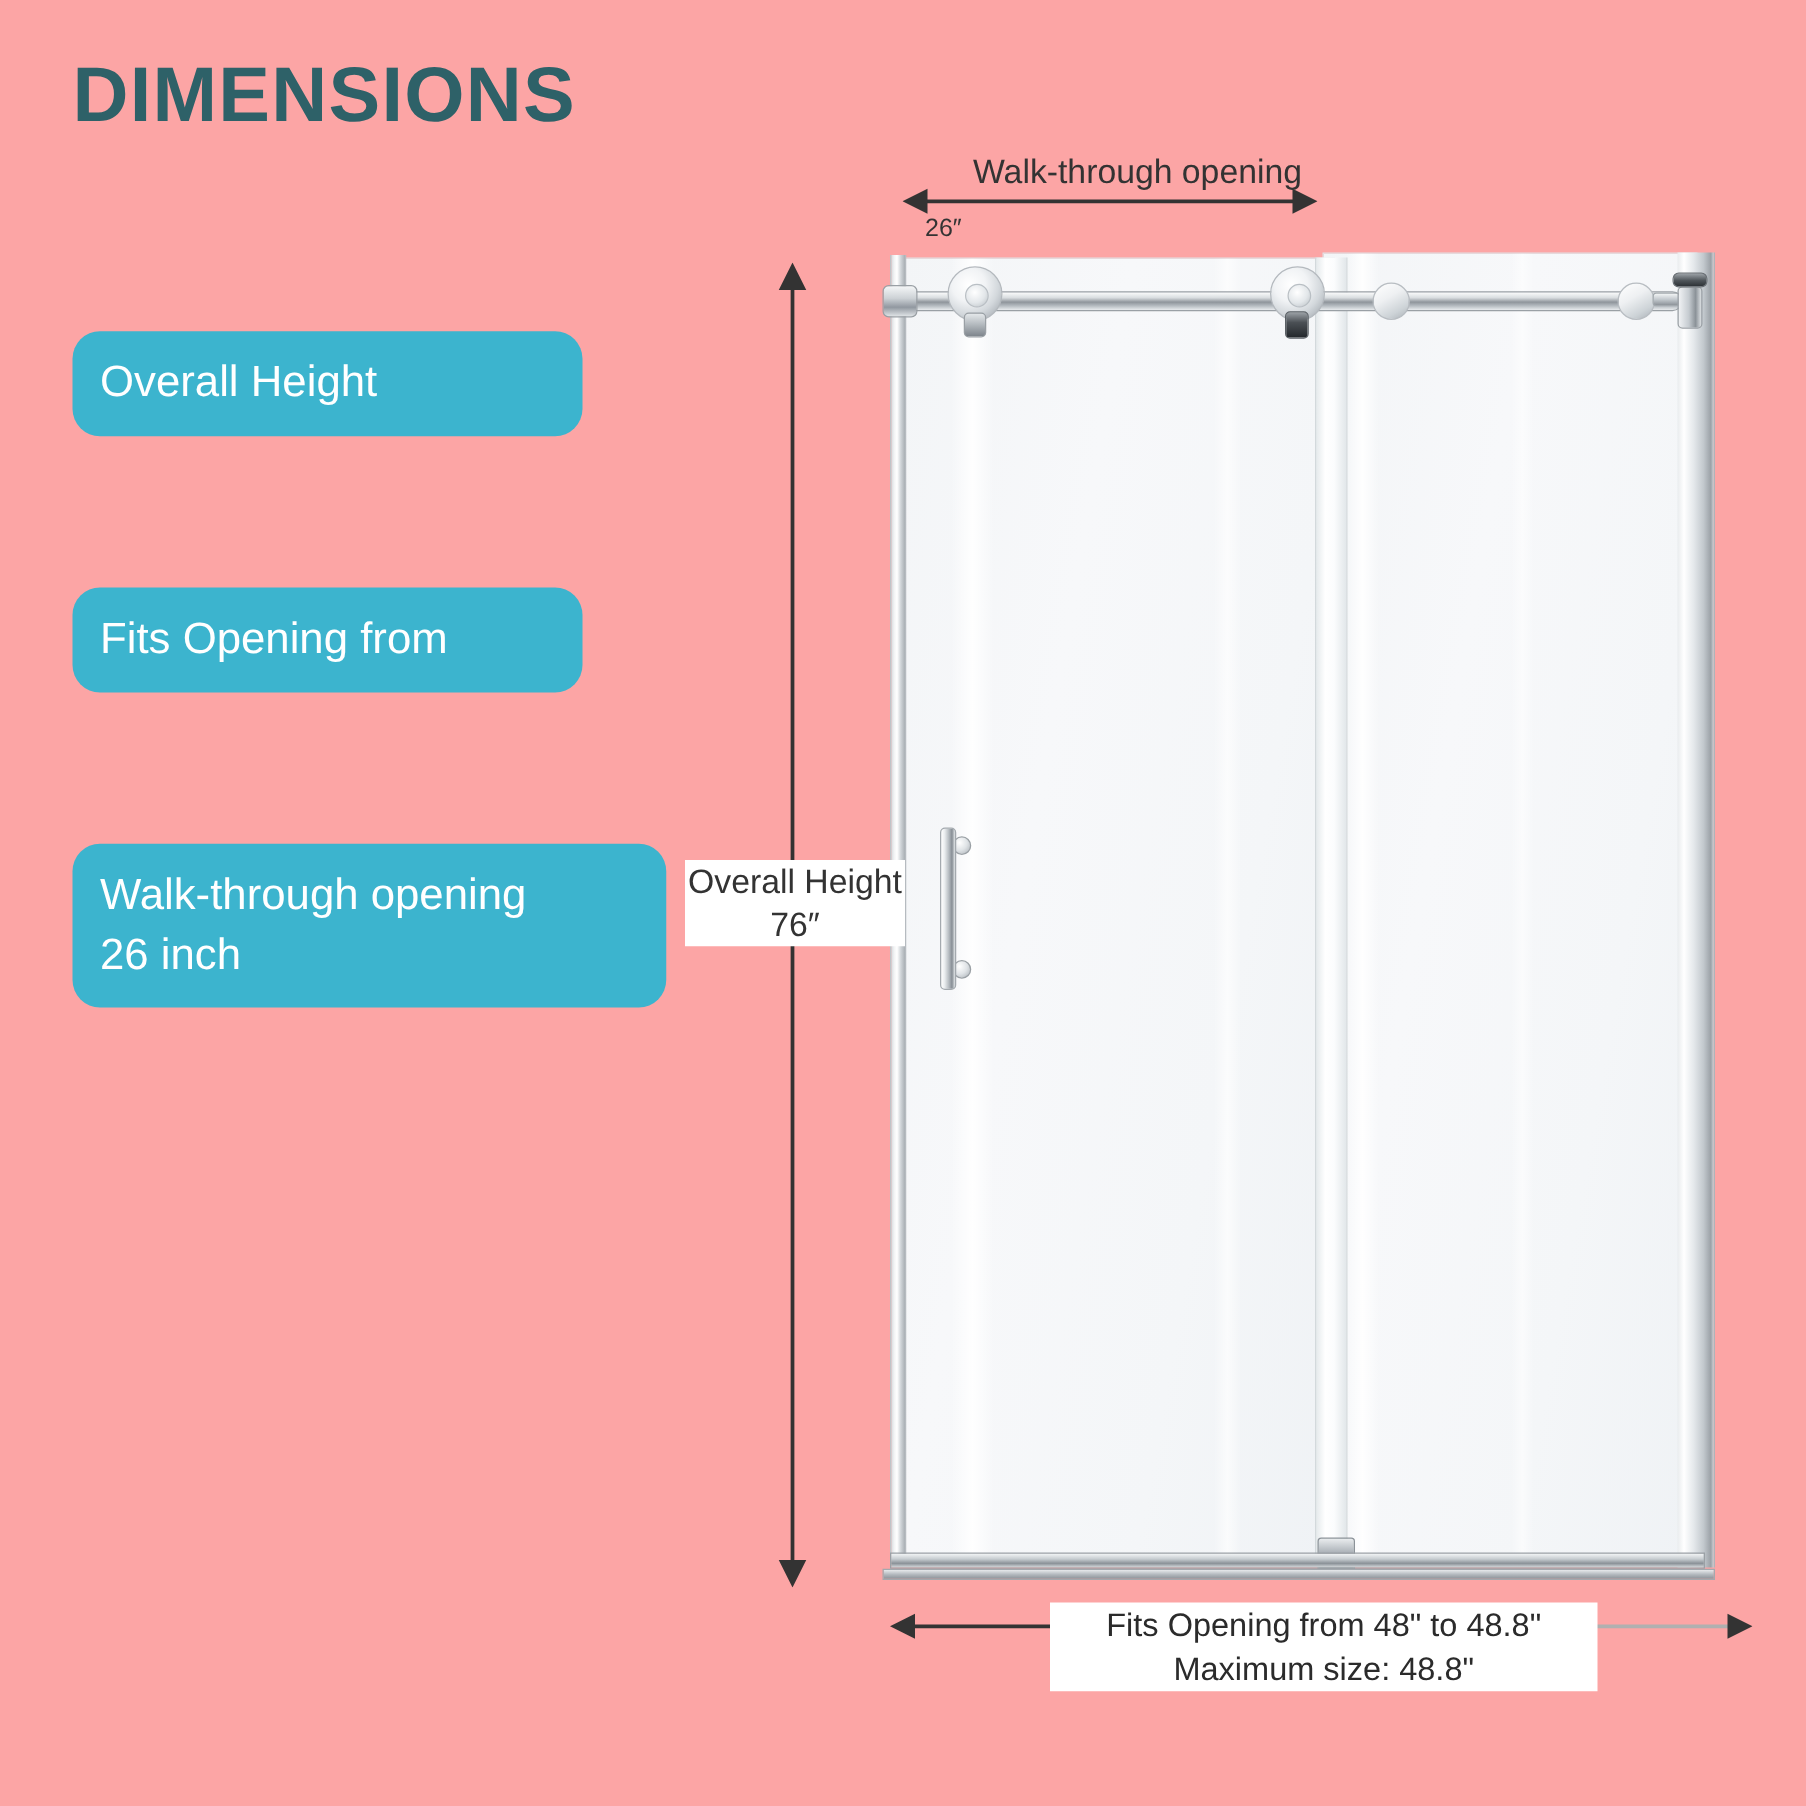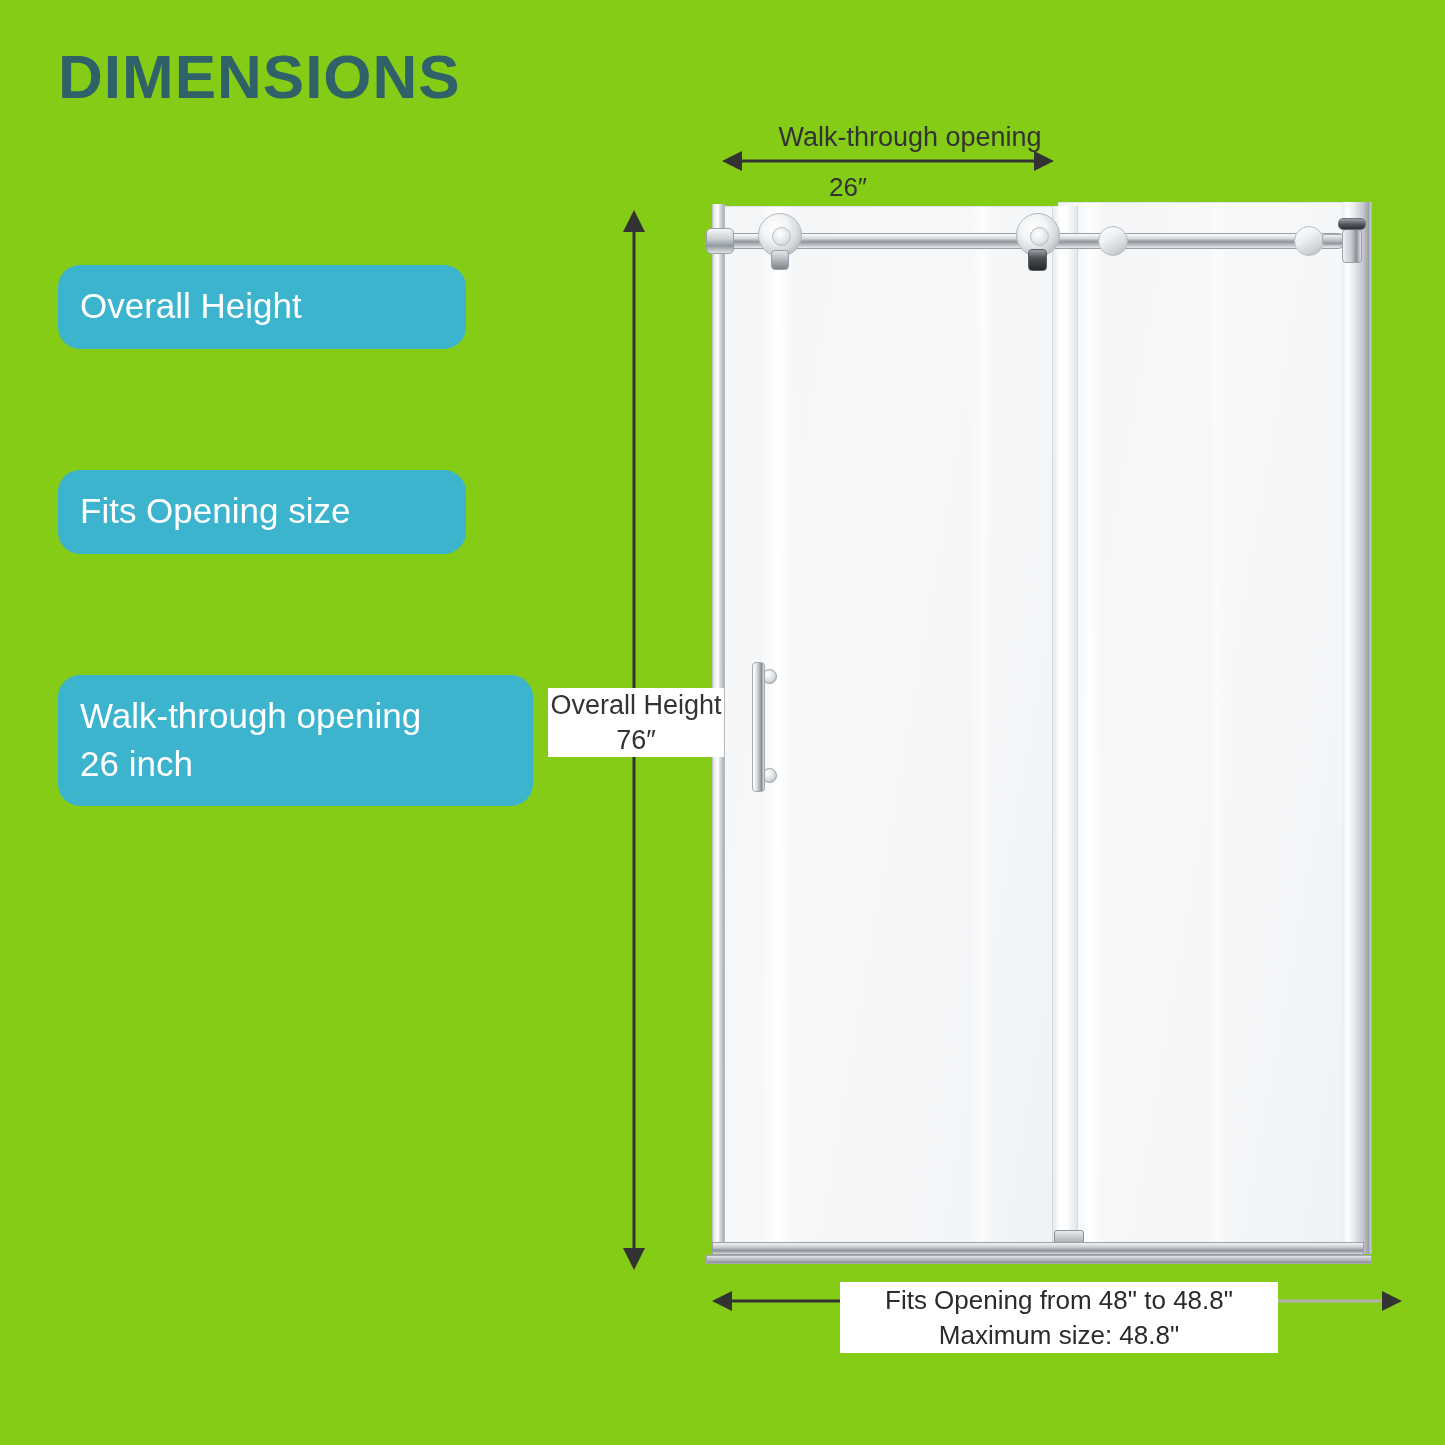--- a/index.html
+++ b/index.html
@@ -9,21 +9,21 @@
     height: 1445px;
     background: #ffffff;
     font-family: "Liberation Sans", sans-serif;
     overflow: hidden;
   }
 
   #page {
     position: relative;
     width: 1445px;
     height: 1445px;
-    background: #84cc16;
+    background: #fca5a5;
     text-decoration: underline;
   }
 
   
   #page-title {
     position: absolute;
     left: 58px;
     top: 44px;
     font-size: 62px;
     font-weight: bold;
@@ -91,25 +91,25 @@
   }
   #dim-top-arrow {
     position: absolute;
     left: 722px;
     top: 148px;
     width: 332px;
     height: 26px;
   }
   #dim-top-value {
     position: absolute;
-    left: 700px;
+    left: 740px;
     top: 172px;
     width: 296px;
-    text-align: center;
-    font-size: 26px;
+    text-align: left;
+    font-size: 20px;
     color: #333333;
   }
 
   
   #dim-bottom-arrow {
     position: absolute;
     left: 712px;
     top: 1288px;
     width: 690px;
     height: 26px;
@@ -334,21 +334,21 @@
 
 <div id="page">
 
   <div id="page-title">DIMENSIONS</div>
 
   <div class="badge" id="badge-overall-height">
     <span class="b-line">Overall Height</span>
   </div>
 
   <div class="badge" id="badge-fits-opening">
-    <span class="b-line">Fits Opening size</span>
+    <span class="b-line">Fits Opening from</span>
   </div>
 
   <div class="badge" id="badge-walkthrough">
     <span class="b-line">Walk-through opening</span>
     <span class="b-line">26 inch</span>
   </div>
 
   <svg id="dim-vertical" viewBox="0 0 44 1060">
     <line x1="22" y1="16" x2="22" y2="1044" stroke="#333333" stroke-width="3"></line>
     <polygon points="22,0 33,22 11,22" fill="#333333"></polygon>

